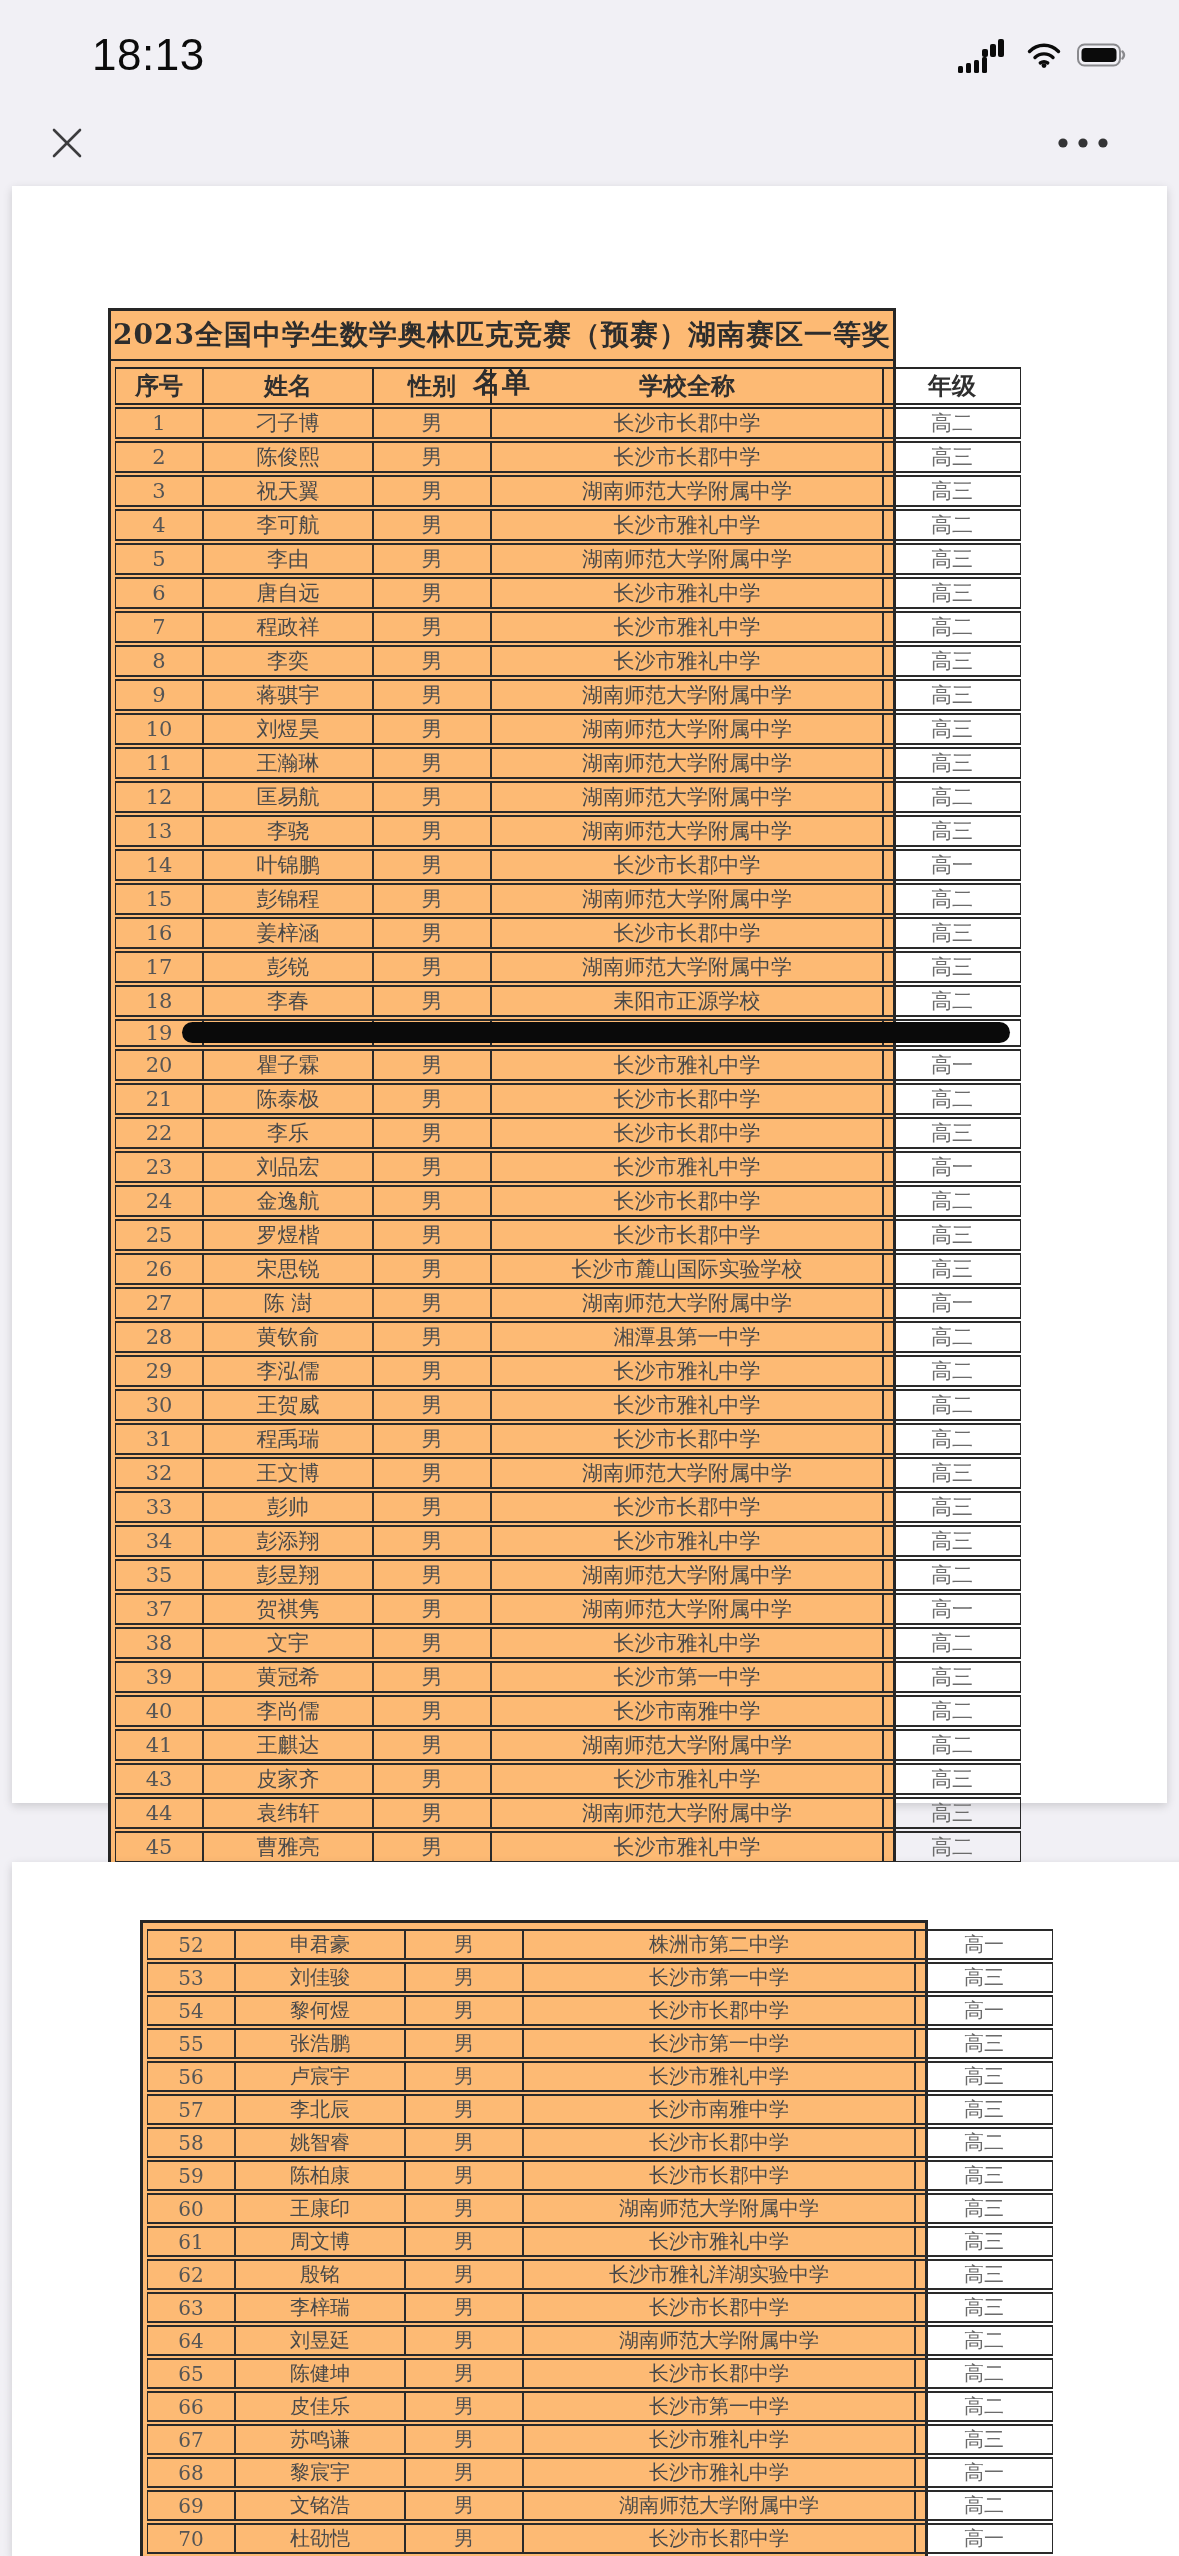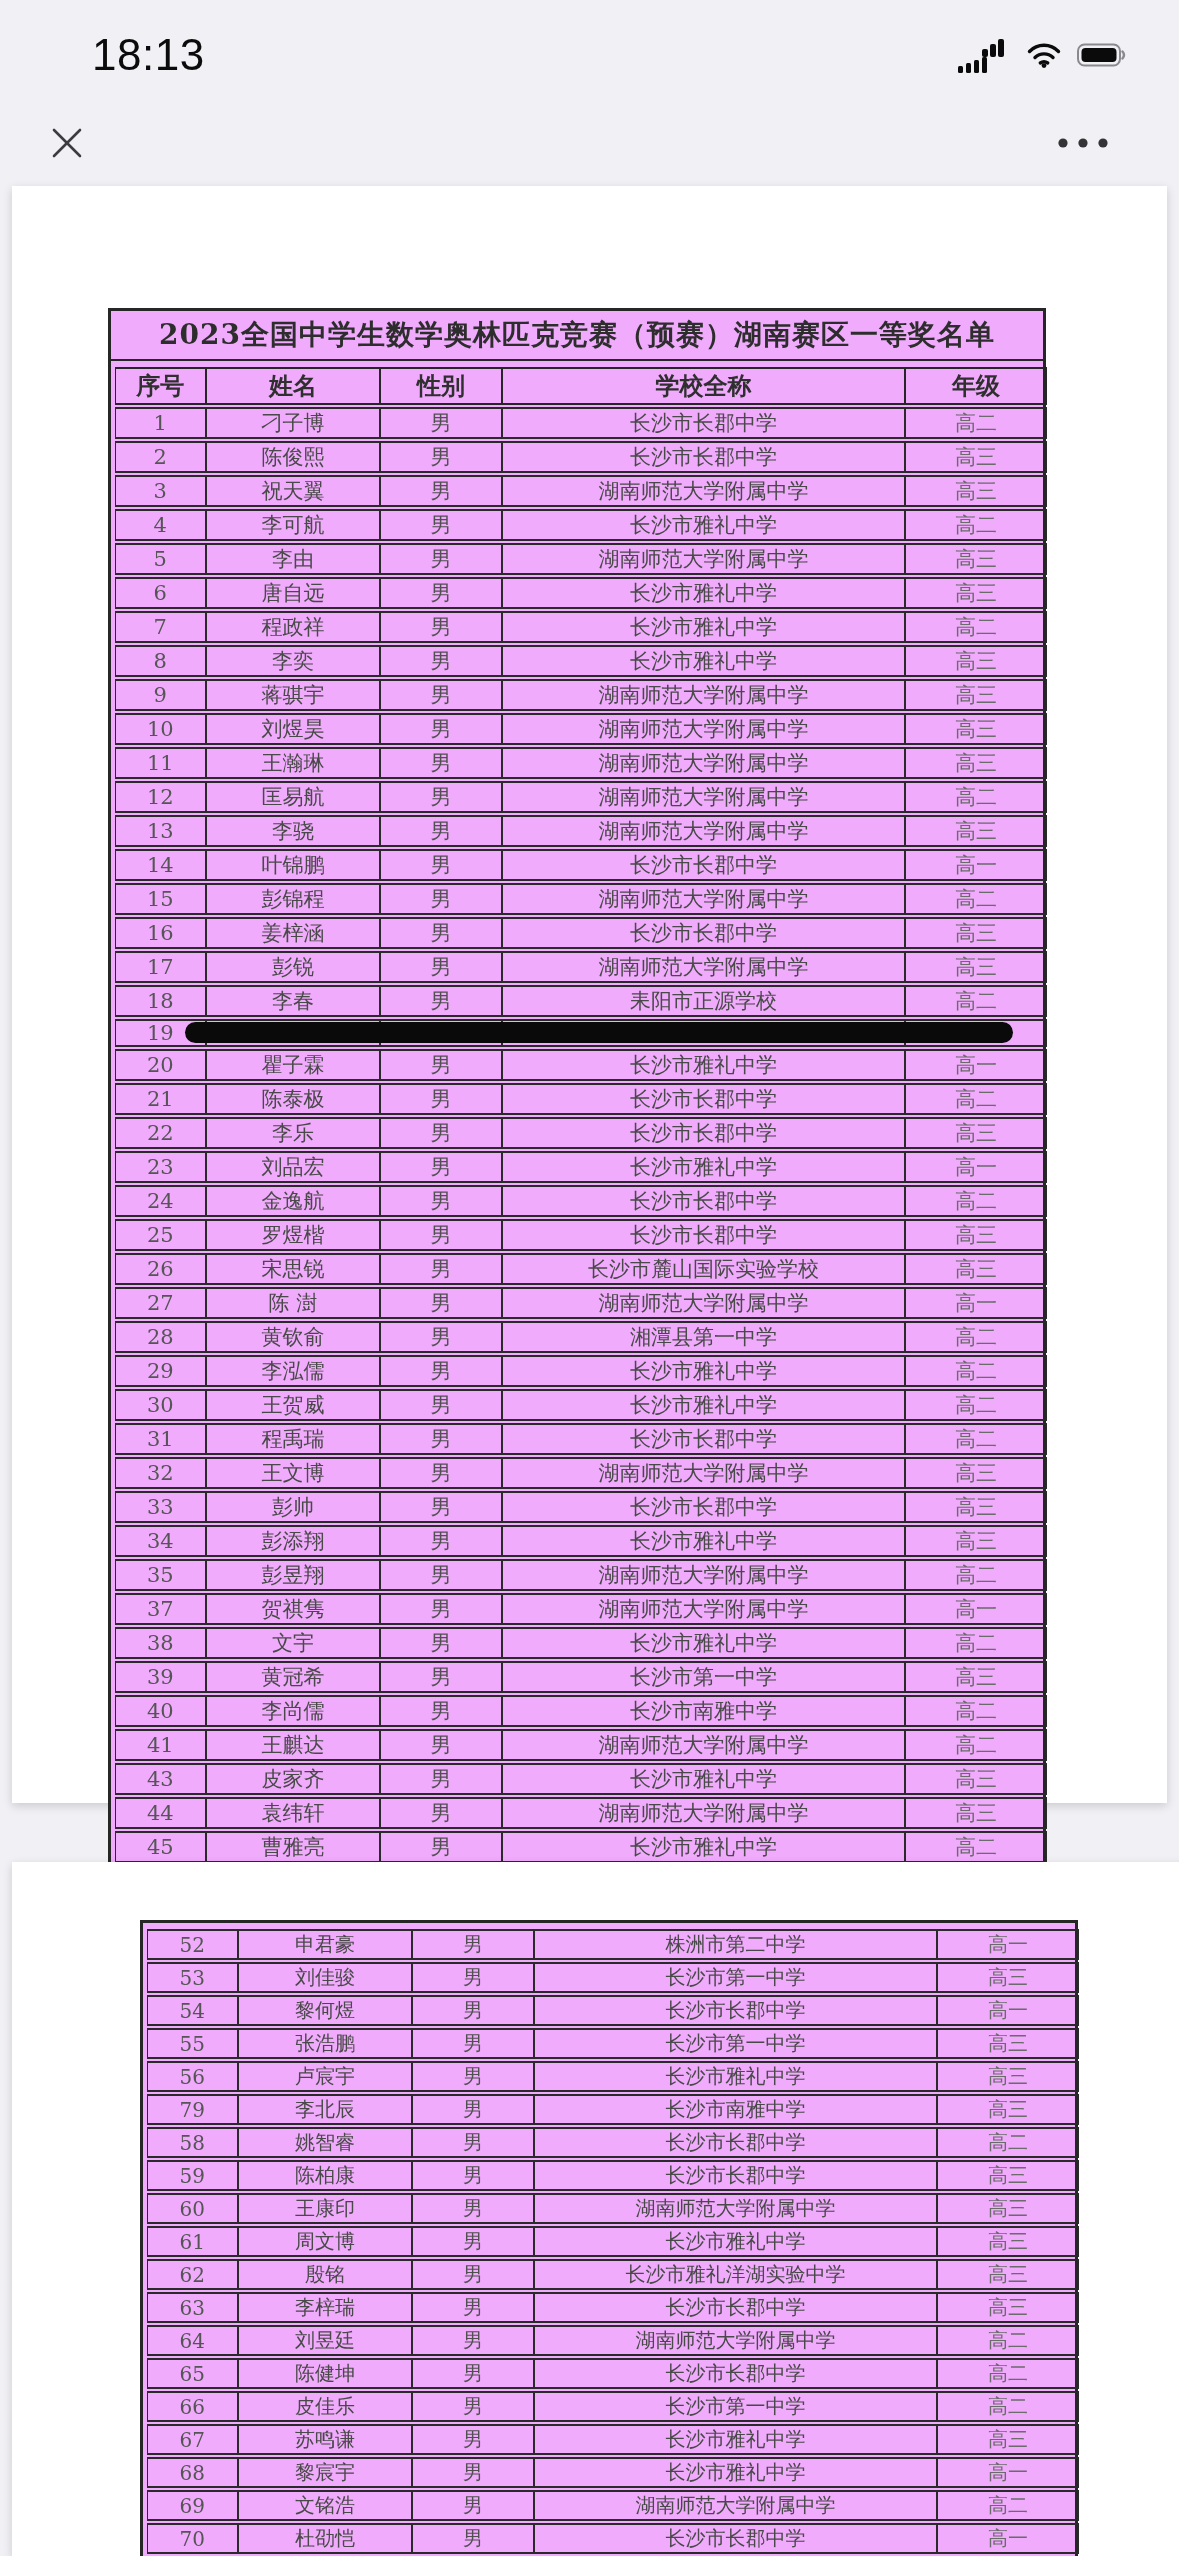--- a/index.html
+++ b/index.html
@@ -14,21 +14,21 @@
   
   .nav-bar{position:absolute;top:100px;left:0;right:0;height:86px;display:flex;align-items:center;justify-content:space-between;padding:0 62px 0 42px;box-sizing:border-box;}
   .nav-btn{background:none;border:none;padding:6px;cursor:pointer;display:flex;align-items:center;}
 
   
   .doc-area{position:absolute;top:186px;left:0;right:0;bottom:0;}
   .page{position:absolute;left:12px;width:1155px;background:#ffffff;box-shadow:0 3px 9px rgba(0,0,0,.16);}
   .page-1{top:0;height:1617px;}
   .page-2{top:1676px;height:694px;overflow:hidden;padding-left:32px;}
 
-  .sheet{border:3px solid #262626;background:#f0abfc;width:938px;box-sizing:border-box;}
+  .sheet{border:3px solid #262626;background:#fdba74;width:788px;box-sizing:border-box;}
   .page-1 .sheet{margin:122px 0 0 96px;}
   .page-2 .sheet{margin:58px 0 0 96px;border-bottom:none;}
 
   .doc-title{height:48px;line-height:48px;text-align:center;font-weight:700;font-size:28px;color:#2d2d2d;border-bottom:2px solid #262626;font-family:"DejaVu Serif","Liberation Serif",serif;letter-spacing:1px;}
 
   table.roster{width:100%;table-layout:fixed;border-collapse:separate;border-spacing:0 2px;font-family:"DejaVu Serif","Liberation Serif",serif;margin:4px;}
   col.c-no{width:88px;} col.c-name{width:170px;} col.c-gender{width:118px;} col.c-school{width:392px;} col.c-grade{width:138px;}
   th{font-size:24px;font-weight:700;color:#2f2f2f;height:34px;border:2px solid #262626;border-left-width:1px;border-right-width:1px;padding:0;}
   td{position:relative;height:23px;font-size:21px;color:#494949;text-align:center;border:2px solid #2a2a2a;border-left-width:1px;border-right-width:1px;padding:0;white-space:nowrap;overflow:visible;}
   .page-2 td{height:21px;font-size:20px;}
@@ -527,21 +527,21 @@
                 <td class="col-grade">高三</td>
               </tr>
               <tr>
                 <td class="col-no">56</td>
                 <td class="col-name">卢宸宇</td>
                 <td class="col-gender">男</td>
                 <td class="col-school">长沙市雅礼中学</td>
                 <td class="col-grade">高三</td>
               </tr>
               <tr>
-                <td class="col-no">79</td>
+                <td class="col-no">57</td>
                 <td class="col-name">李北辰</td>
                 <td class="col-gender">男</td>
                 <td class="col-school">长沙市南雅中学</td>
                 <td class="col-grade">高三</td>
               </tr>
               <tr>
                 <td class="col-no">58</td>
                 <td class="col-name">姚智睿</td>
                 <td class="col-gender">男</td>
                 <td class="col-school">长沙市长郡中学</td>

